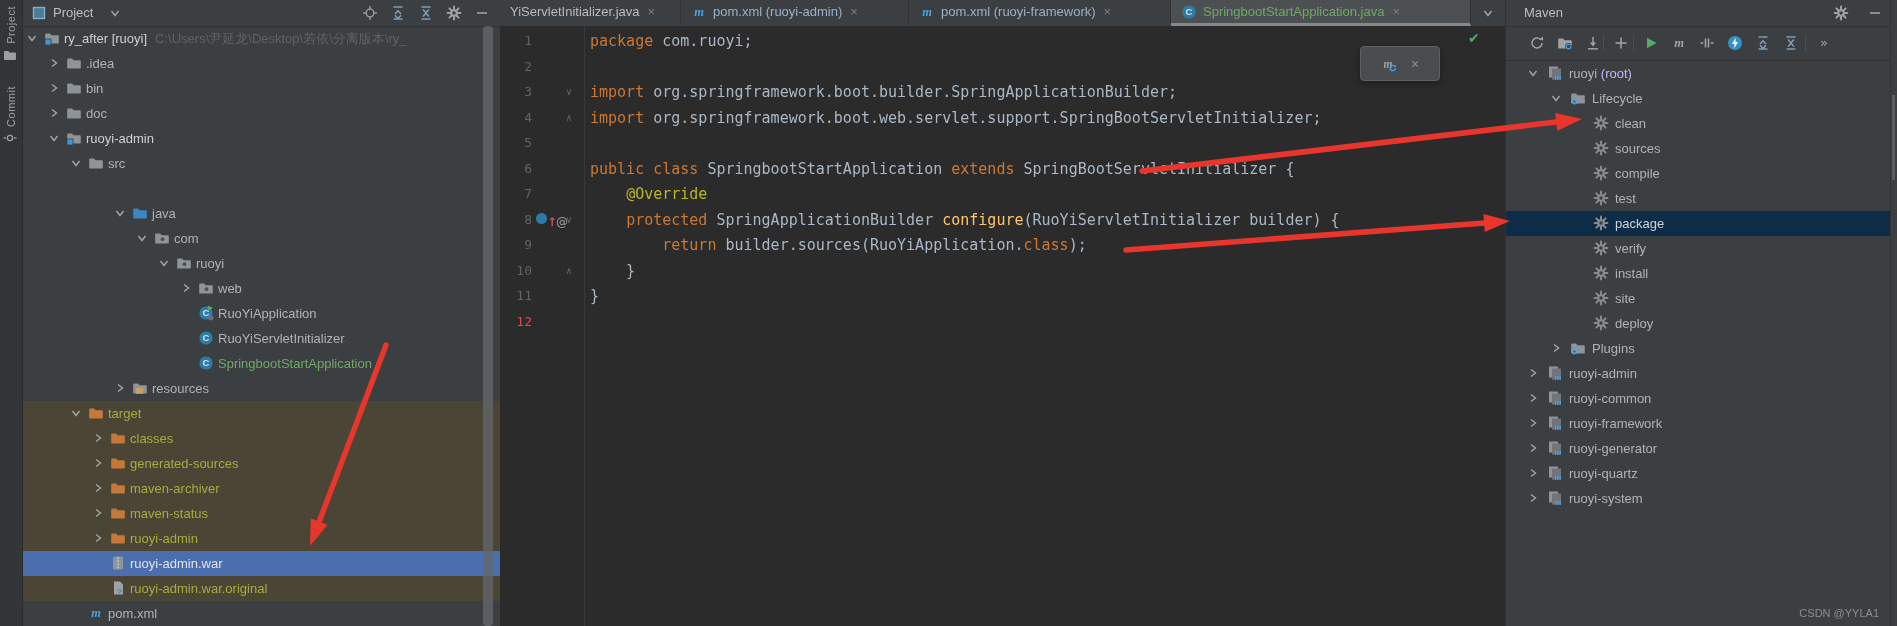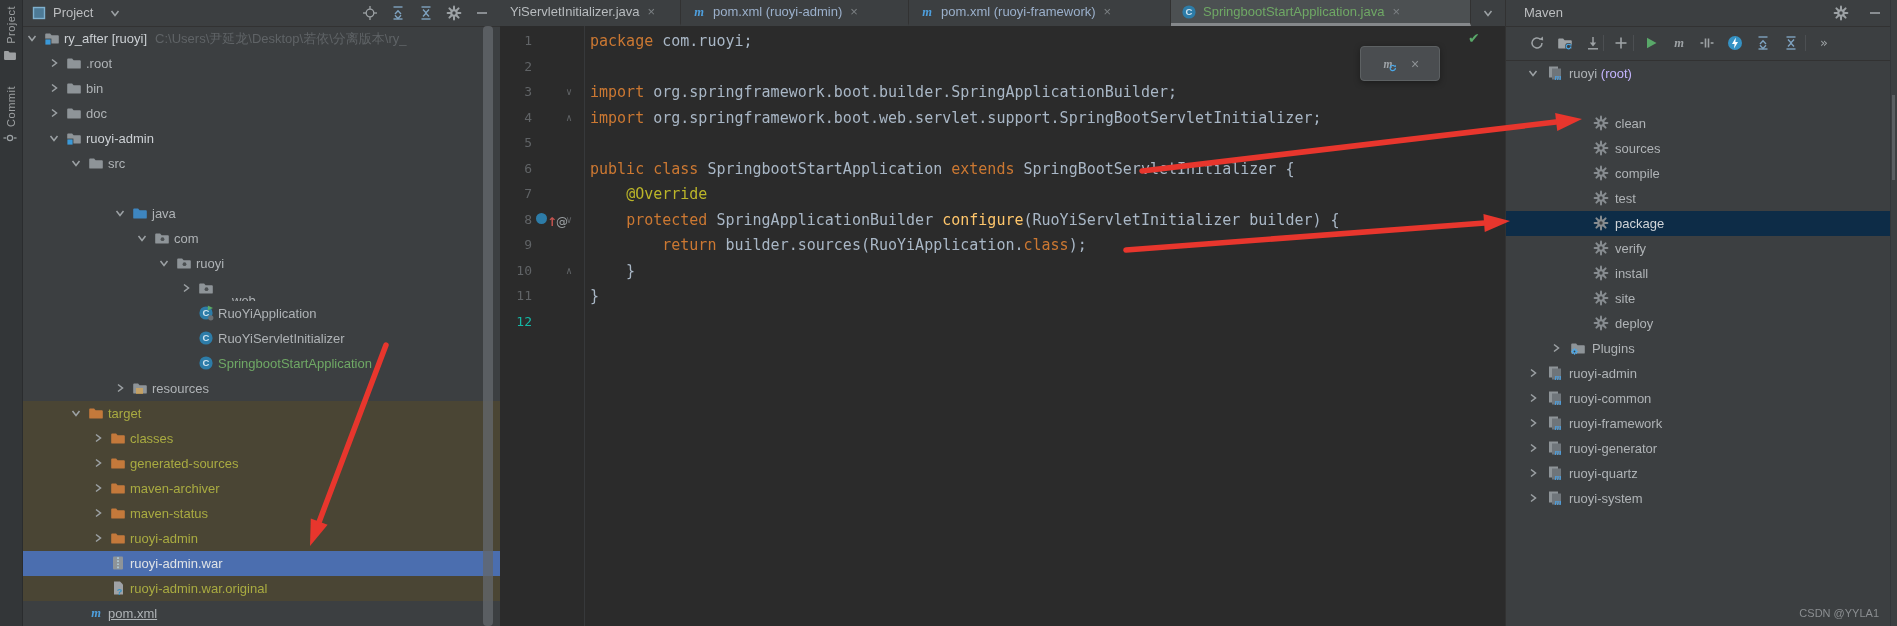--- a/index.html
+++ b/index.html
@@ -36,21 +36,21 @@
   .tab{box-sizing:border-box;height:26px;display:flex;align-items:center;gap:6px;padding:0 10px;
        border-right:1px solid #323232;border-bottom:3px solid transparent;overflow:hidden;white-space:nowrap;cursor:pointer;color:#b8bcbf}
   .tab.kind-maven{color:#9bb0cb}
   .tab.active{background:#4c5052;border-bottom:3px solid #85888b;color:#6fa865}
   .tab .x{color:#7c8184;font-size:13px;margin-left:2px}
   .tab-dd{position:absolute;right:9px;top:5px}
   .code{position:absolute;left:0;top:26px;width:100%;height:600px;background:#2b2b2b;font-family:"DejaVu Sans Mono",monospace}
   .code::before{content:"";position:absolute;left:84px;top:0;bottom:0;border-left:1px solid #37393b}
   .cl{position:absolute;left:0;width:100%;height:26px;line-height:26px}
   .cl .num{position:absolute;left:0;width:32px;text-align:right;color:#606366;font-size:13px}
-  .cl .num.on{color:#14b8a6}
+  .cl .num.on{color:#ef4444}
   .cl .fold{position:absolute;left:66px;color:#606366;font-size:10px}
   .cl .src{position:absolute;left:90px;white-space:pre;font-size:15px;color:#a9b7c6}
   .tk-kw{color:#cc7832}.tk-ann{color:#bbb529}.tk-meth{color:#ffc66b}.tk-def{color:#a9b7c6}
   .g-ovr{position:absolute;left:36px;top:6px;width:11px;height:11px;border-radius:50%;background:#2d7ca8}
   .g-arr{position:absolute;left:47px;top:2px;color:#c75450;font-size:12px;font-weight:bold;font-family:"DejaVu Sans",sans-serif}
   .g-at{position:absolute;left:56px;top:2px;color:#9da2a5;font-size:12px;font-family:"DejaVu Sans",sans-serif}
   .inspect{position:absolute;left:968px;top:30px;color:#59a869;font-size:14px;font-family:"DejaVu Sans",sans-serif}
   .popup{position:absolute;left:860px;top:46px;width:78px;height:33px;background:#4a4d50;border:1px solid #5d6163;
          border-radius:4px;display:flex;align-items:center;justify-content:center;gap:14px;box-shadow:0 2px 6px rgba(0,0,0,.35)}
   .popup .x{color:#8f9396;font-size:14px;cursor:pointer}
@@ -189,21 +189,21 @@
           <span class="icn" style="left: 23px;">
             <svg width="16" height="16" viewBox="0 0 16 16" xmlns="http://www.w3.org/2000/svg">
               <polyline points="6,4.5 10.5,8 6,11.5" fill="none" stroke="#9da2a5" stroke-width="1.5"></polyline>
             </svg>
           </span>
           <span class="icn" style="left: 43px;">
             <svg width="16" height="16" viewBox="0 0 16 16" xmlns="http://www.w3.org/2000/svg">
               <path d="M1.2 4.4c0-.5.4-.9.9-.9h4l1.5 1.7h6.3c.5 0 .9.4.9.9v6.6c0 .5-.4.9-.9.9H2.1c-.5 0-.9-.4-.9-.9z" fill="#8e9498"></path>
             </svg>
           </span>
-          <span class="pt-label" style="left: 63px;"><span>.root</span></span>
+          <span class="pt-label" style="left: 63px;"><span>.idea</span></span>
         </div>
         <div class="pt-row" style="top: 50px;">
           <span class="icn" style="left: 23px;">
             <svg width="16" height="16" viewBox="0 0 16 16" xmlns="http://www.w3.org/2000/svg">
               <polyline points="6,4.5 10.5,8 6,11.5" fill="none" stroke="#9da2a5" stroke-width="1.5"></polyline>
             </svg>
           </span>
           <span class="icn" style="left: 43px;">
             <svg width="16" height="16" viewBox="0 0 16 16" xmlns="http://www.w3.org/2000/svg">
               <path d="M1.2 4.4c0-.5.4-.9.9-.9h4l1.5 1.7h6.3c.5 0 .9.4.9.9v6.6c0 .5-.4.9-.9.9H2.1c-.5 0-.9-.4-.9-.9z" fill="#8e9498"></path>
@@ -297,21 +297,21 @@
             <svg width="16" height="16" viewBox="0 0 16 16" xmlns="http://www.w3.org/2000/svg">
               <polyline points="6,4.5 10.5,8 6,11.5" fill="none" stroke="#9da2a5" stroke-width="1.5"></polyline>
             </svg>
           </span>
           <span class="icn" style="left: 175px;">
             <svg width="16" height="16" viewBox="0 0 16 16" xmlns="http://www.w3.org/2000/svg">
               <path d="M1.2 4.4c0-.5.4-.9.9-.9h4l1.5 1.7h6.3c.5 0 .9.4.9.9v6.6c0 .5-.4.9-.9.9H2.1c-.5 0-.9-.4-.9-.9z" fill="#8e9498"></path>
               <circle cx="8.5" cy="9.2" r="1.9" fill="#4c5052"></circle>
             </svg>
           </span>
-          <span class="pt-label" style="left: 209px; margin-top: 12px;"><span>web</span></span>
+          <span class="pt-label" style="left: 195px;"><span>web</span></span>
         </div>
         <div class="pt-row" style="top: 275px;">
           <span class="icn" style="left: 175px;">
             <svg width="16" height="16" viewBox="0 0 16 16" xmlns="http://www.w3.org/2000/svg">
               <circle cx="8" cy="8" r="6.6" fill="#2d7ca8"></circle>
               <text x="8" y="11.2" font-size="9.5" font-weight="bold" fill="#cfe3ef" text-anchor="middle" font-family="Liberation Sans">C</text>
               <polygon points="9.8,0.5 15,3 9.8,5.5" fill="#59a869"></polygon>
               <circle cx="12.8" cy="12.8" r="2.6" fill="#6a6f73"></circle>
             </svg>
           </span>
@@ -448,21 +448,21 @@
             </svg>
           </span>
           <span class="pt-label" style="left: 107px;"><span class="t-olive">ruoyi-admin.war.original</span></span>
         </div>
         <div class="pt-row" style="top: 575px;">
           <span class="icn" style="left: 65px;">
             <svg width="16" height="16" viewBox="0 0 16 16" xmlns="http://www.w3.org/2000/svg">
               <text x="8" y="12.3" font-size="12.5" font-style="italic" font-weight="bold" fill="#4e9fdd" text-anchor="middle" font-family="Liberation Serif">m</text>
             </svg>
           </span>
-          <span class="pt-label" style="left: 85px; text-decoration: underline;"><span>pom.xml</span></span>
+          <span class="pt-label" style="left: 85px;"><span>pom.xml</span></span>
         </div>
       </div>
     <div class="pp-scroll"></div>
   </div>
 
   <div class="editor">
     <div class="tabbar">
         <div class="tab kind-plain" style="width: 181px;">
           <span>YiServletInitializer.java</span>
           <span class="x">×</span>
@@ -692,20 +692,41 @@
           </span>
           <span class="icn" style="left: 41px;">
             <svg width="16" height="16" viewBox="0 0 16 16" xmlns="http://www.w3.org/2000/svg">
               <rect x="2" y="1.5" width="9" height="11" fill="#8e9498"></rect>
               <rect x="5" y="3.5" width="9" height="11" fill="#6f757a"></rect>
               <text x="11" y="15" font-size="9" font-style="italic" font-weight="bold" fill="#4e9fdd" text-anchor="middle" font-family="Liberation Serif">m</text>
             </svg>
           </span>
           <span class="pt-label" style="left: 63px;"><span>ruoyi</span><span class="mv-suffix"> (root)</span></span>
         </div>
+        <div class="mv-row" style="top: 25px;">
+          <span class="icn" style="left: 42px;">
+            <svg width="16" height="16" viewBox="0 0 16 16" xmlns="http://www.w3.org/2000/svg">
+              <polyline points="4.5,6 8,10.5 11.5,6" fill="none" stroke="#9da2a5" stroke-width="1.5"></polyline>
+            </svg>
+          </span>
+          <span class="icn" style="left: 64px;">
+            <svg width="16" height="16" viewBox="0 0 16 16" xmlns="http://www.w3.org/2000/svg">
+              <path d="M1.2 4.4c0-.5.4-.9.9-.9h4l1.5 1.7h6.3c.5 0 .9.4.9.9v6.6c0 .5-.4.9-.9.9H2.1c-.5 0-.9-.4-.9-.9z" fill="#8e9498"></path>
+              <g stroke="#4ba8e8" stroke-width="1.2">
+                <line x1="4.5" y1="8.3" x2="4.5" y2="14.7"></line>
+                <line x1="1.3" y1="11.5" x2="7.7" y2="11.5"></line>
+                <line x1="2.3" y1="9.3" x2="6.7" y2="13.7"></line>
+                <line x1="6.7" y1="9.3" x2="2.3" y2="13.7"></line>
+              </g>
+              <circle cx="4.5" cy="11.5" r="2.1" fill="#4ba8e8"></circle>
+              <circle cx="4.5" cy="11.5" r="0.9" fill="#3c3f41"></circle>
+            </svg>
+          </span>
+          <span class="pt-label" style="left: 86px;"><span>Lifecycle</span></span>
+        </div>
         <div class="mv-row" style="top: 50px;">
           <span class="icn" style="left: 87px;">
             <svg width="16" height="16" viewBox="0 0 16 16" xmlns="http://www.w3.org/2000/svg">
               <g stroke="#878c90" stroke-width="2" stroke-linecap="round">
                 <line x1="11.6" y1="8" x2="14.4" y2="8"></line>
                 <line x1="10.5" y1="10.5" x2="12.6" y2="12.6"></line>
                 <line x1="8" y1="11.6" x2="8" y2="14.4"></line>
                 <line x1="5.5" y1="10.5" x2="3.4" y2="12.6"></line>
                 <line x1="4.4" y1="8" x2="1.6" y2="8"></line>
                 <line x1="5.5" y1="5.5" x2="3.4" y2="3.4"></line>

